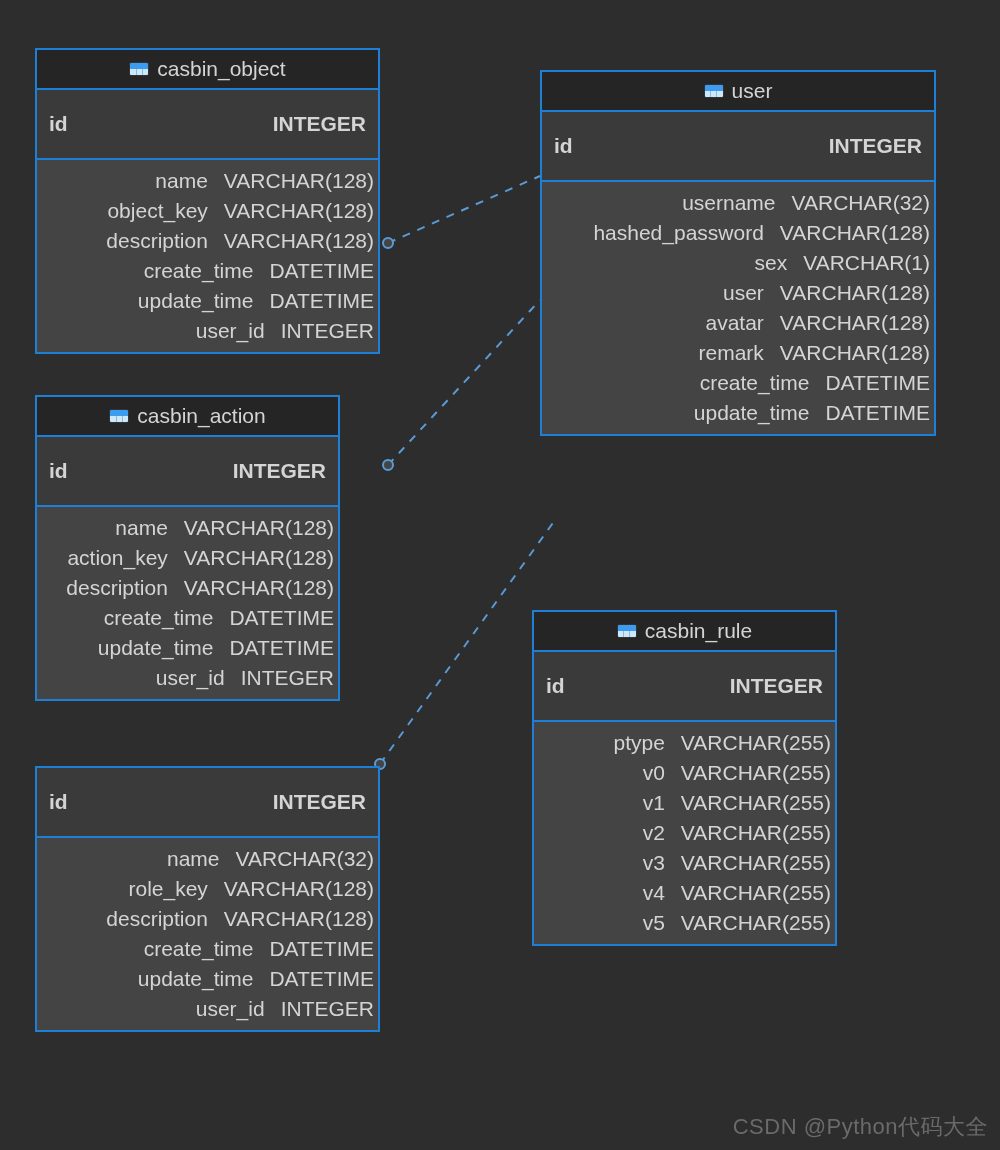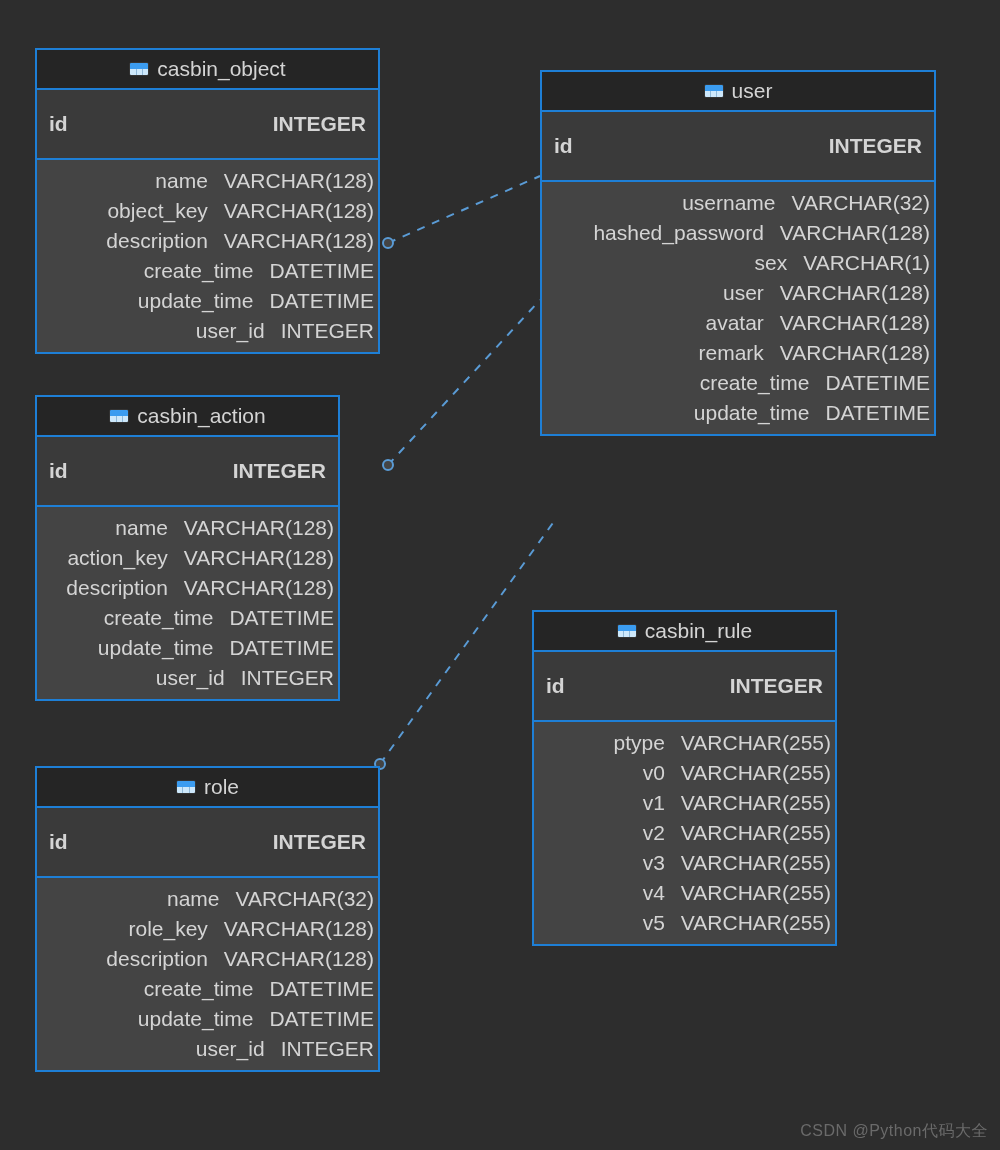--- a/index.html
+++ b/index.html
@@ -63,21 +63,21 @@
   svg.connections {
     position: absolute;
     top: 0; left: 0;
     width: 1000px; height: 1150px;
     pointer-events: none;
   }
   .watermark {
     position: absolute;
     bottom: 8px;
     right: 12px;
-    font-size: 16px;
+    font-size: 22px;
     color: #6a6a6a;
     letter-spacing: 0.5px;
   }
 </style>
 </head>
 <body>
 
 <svg class="connections">
   <defs></defs>
 
@@ -173,31 +173,20 @@
         <span class="col-type">DATETIME</span>
       </div>
       <div class="col-row">
         <span class="col-name">user_id</span>
         <span class="col-type">INTEGER</span>
       </div>
     </div>
 </div>
 
 <div class="table" style="left:35px; top:766px; width:345px;">
-  <div class="table-header">
-    <span class="table-icon">
-        <div class="ihdr"></div>
-        <div class="ibody">
-          <div></div>
-          <div></div>
-          <div></div>
-        </div>
-      </span>
-    <span>role</span>
-  </div>
   <div class="pk-row">
     <span class="col-name">id</span>
     <span class="col-type">INTEGER</span>
   </div>
   <div class="cols">
       <div class="col-row">
         <span class="col-name">name</span>
         <span class="col-type">VARCHAR(32)</span>
       </div>
       <div class="col-row">

